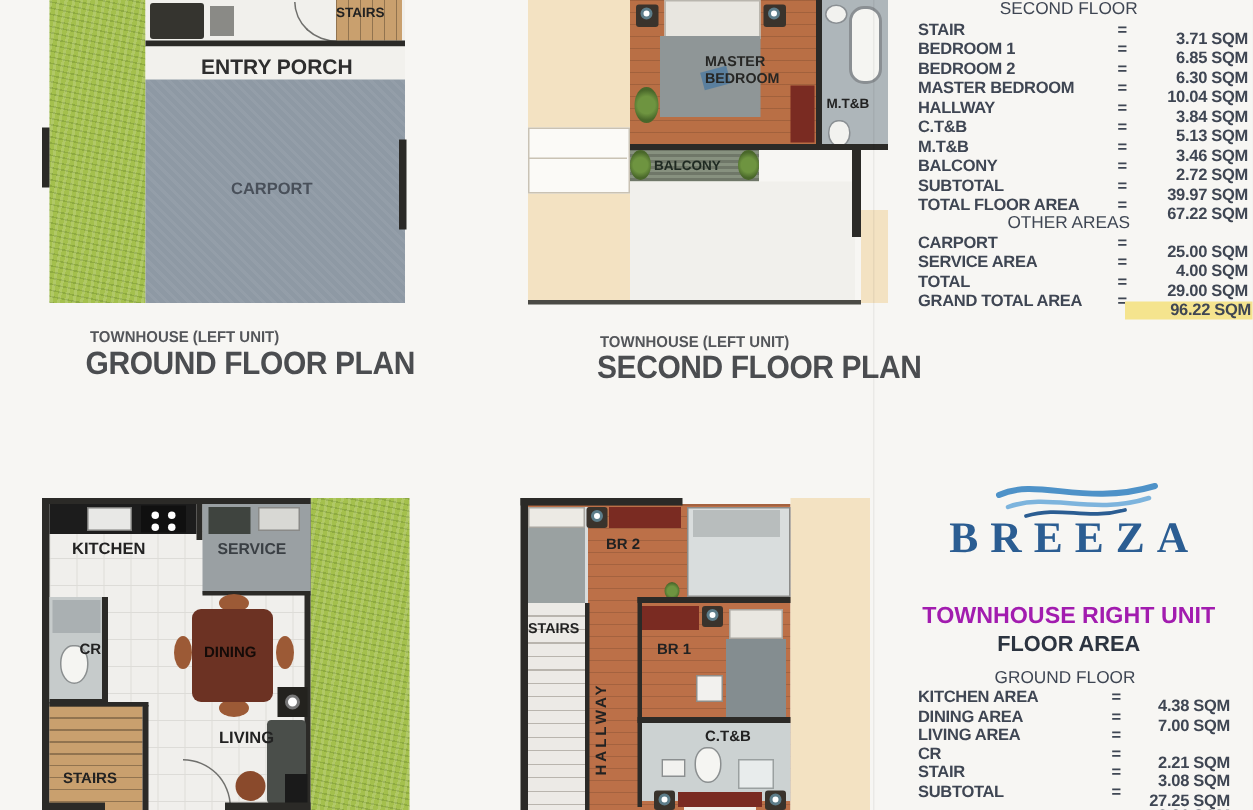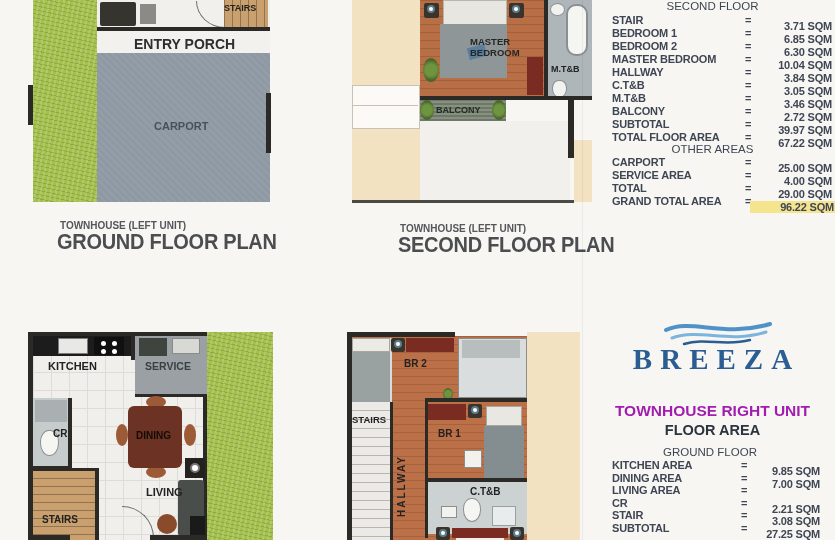--- a/index.html
+++ b/index.html
@@ -220,21 +220,21 @@
         <span class="v">10.04 SQM</span>
       </div>
     <div class="trow" style="top:66px;">
         <span class="n">HALLWAY</span>
         <span class="e">=</span>
         <span class="v">3.84 SQM</span>
       </div>
     <div class="trow" style="top:79px;">
         <span class="n">C.T&amp;B</span>
         <span class="e">=</span>
-        <span class="v">3.05 SQM</span>
+        <span class="v">5.13 SQM</span>
       </div>
     <div class="trow" style="top:92px;">
         <span class="n">M.T&amp;B</span>
         <span class="e">=</span>
         <span class="v">3.46 SQM</span>
       </div>
     <div class="trow" style="top:105px;">
         <span class="n">BALCONY</span>
         <span class="e">=</span>
         <span class="v">2.72 SQM</span>
@@ -282,21 +282,21 @@
   <div class="a" style="left:610px;top:343px;width:205px;text-align:center;font-family:'Liberation Serif',serif;font-weight:bold;font-size:29px;letter-spacing:8px;color:#2b5d92;text-indent:8px;">BREEZA</div>
 
   <div class="a" style="left:610px;top:402px;width:205px;text-align:center;font-size:15.5px;font-weight:bold;color:#a21caf;white-space:nowrap;">TOWNHOUSE RIGHT UNIT</div>
   <div class="a" style="left:610px;top:422px;width:205px;text-align:center;font-size:14.5px;font-weight:bold;color:#2c3440;">FLOOR AREA</div>
   <div class="a thead" style="left:610px;top:446px;width:200px;">GROUND FLOOR</div>
 
   <div class="a" style="left:610px;top:459px;width:212px;height:81px;">
     <div class="trow" style="top:0;">
         <span class="n">KITCHEN AREA</span>
         <span class="e" style="left:131px;">=</span>
-        <span class="v" style="left:136px;width:74px;">9.85 SQM</span>
+        <span class="v" style="left:136px;width:74px;">4.38 SQM</span>
       </div>
     <div class="trow" style="top:12.5px;">
         <span class="n">DINING AREA</span>
         <span class="e" style="left:131px;">=</span>
         <span class="v" style="left:136px;width:74px;">7.00 SQM</span>
       </div>
     <div class="trow" style="top:25px;">
         <span class="n">LIVING AREA</span>
         <span class="e" style="left:131px;">=</span>
         <span class="v" style="left:136px;width:74px;margin-top:48px;">8.96 SQM</span>

